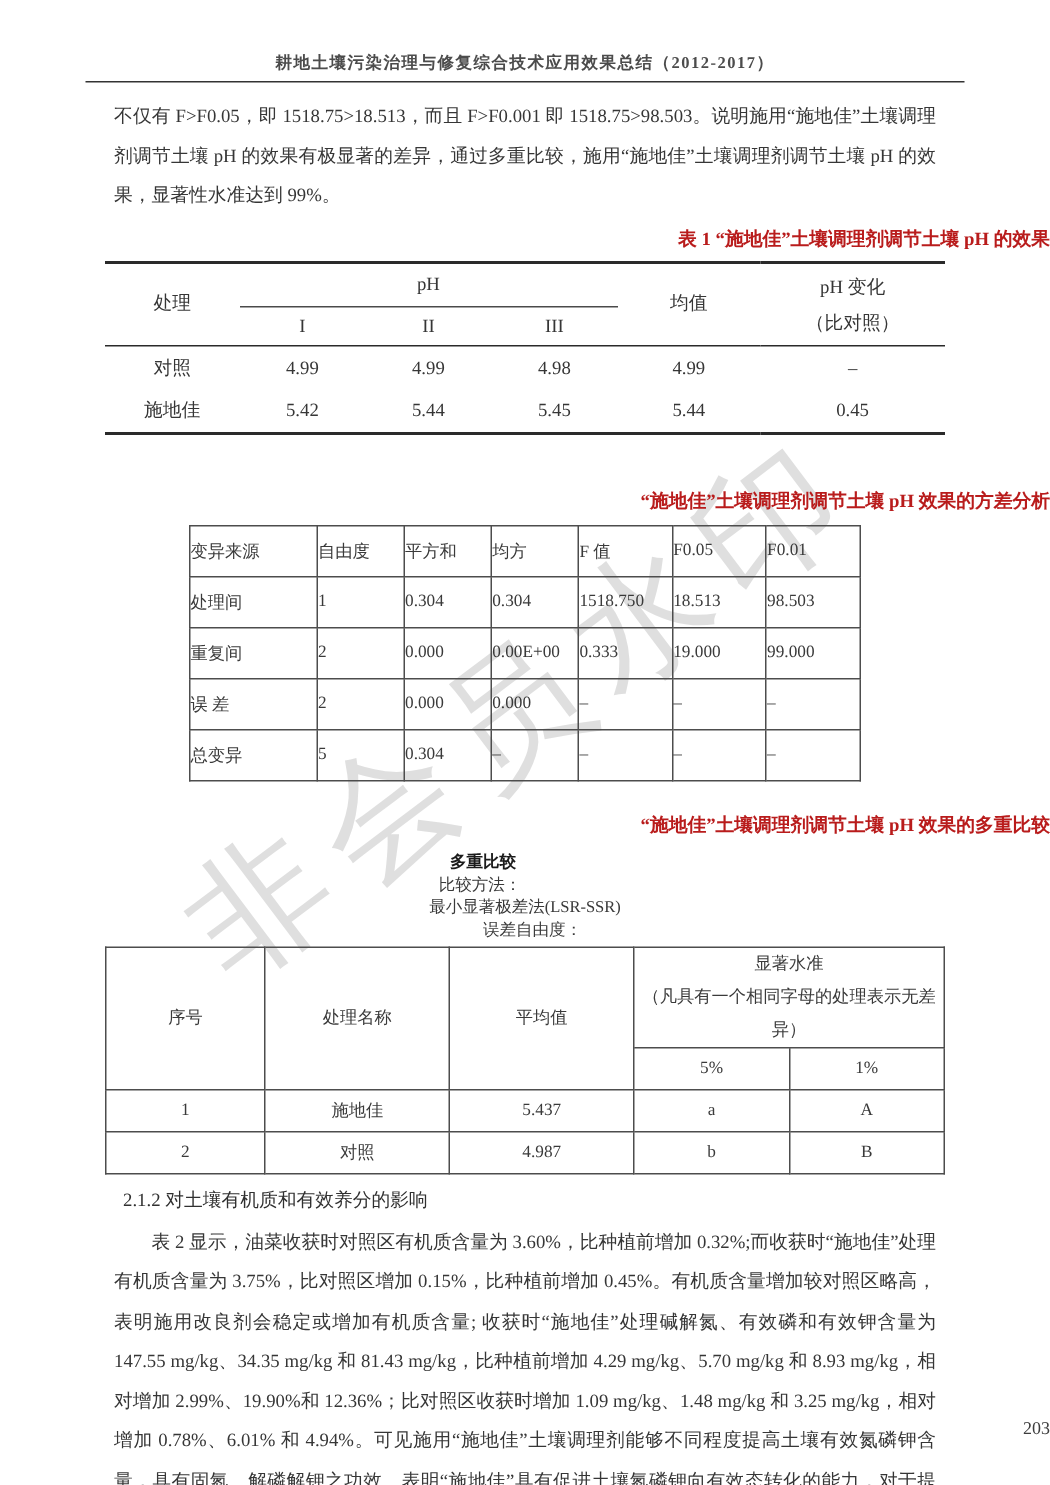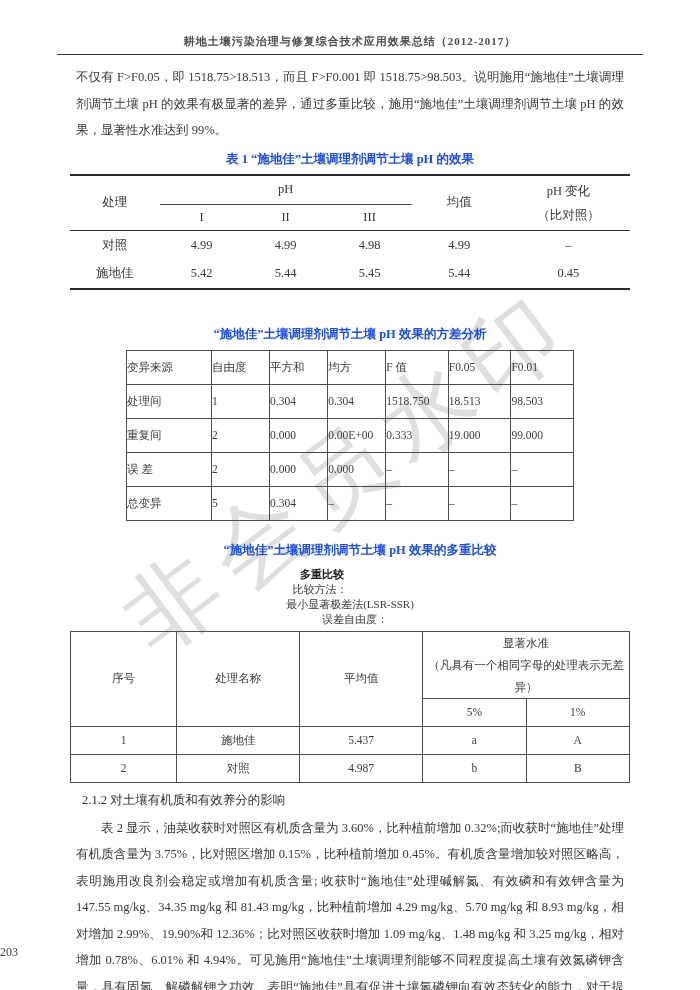--- a/index.html
+++ b/index.html
@@ -16,21 +16,21 @@
   }
   .content { position:relative; z-index:1; }
 
   .header {
     margin:34px 57px 0; text-align:center;
     font-size:11px; letter-spacing:1px; color:#4c4c4c;
     padding-bottom:5px; border-bottom:1.5px solid #333;font-weight:bold;
   }
 
   .para { margin:9px 76px 0; font-size:12.5px; line-height:26.5px; text-align:justify; color:#363636; }
-  .tbl-title { text-align:center; font-weight:bold; font-size:12.5px; color:#1d4ed8; }
+  .tbl-title { text-align:right; font-weight:bold; font-size:12.5px; color:#b91c1c; }
   .t1-title { margin-top:7px; }
 
   
   table { border-collapse:collapse; }
   .t1 {
     width:560px; margin:6px auto 0; table-layout:fixed;
     border-top:2px solid #2a2a2a; border-bottom:2px solid #2a2a2a;
     font-size:12.5px; text-align:center; color:#363636;
   }
   .t1 td { vertical-align:middle; }
@@ -67,21 +67,21 @@
   .t3 .sig-cell { height:60px; }
   .t3 .sig-cell div { line-height:22px; }
   .t3 tr.sub td { height:28px; }
   .t3 tr.data td { height:28px; }
 
   .section-heading { margin:4px 60px 0; padding-left:22px; font-size:12.5px; line-height:26px; color:#303030; }
   .para2 { text-indent:2em; margin-top:2px; }
 
   .page-number {
     position:absolute; left:0; right:0; bottom:30px;
-    text-align:left; font-size:12px; color:#3d3d3d;
+    text-align:right; font-size:12px; color:#3d3d3d;
   }
 </style>
 </head>
 <body>
 
 <div class="page">
 
   <div class="watermark">非会员水印</div>
 
   <div class="content">

